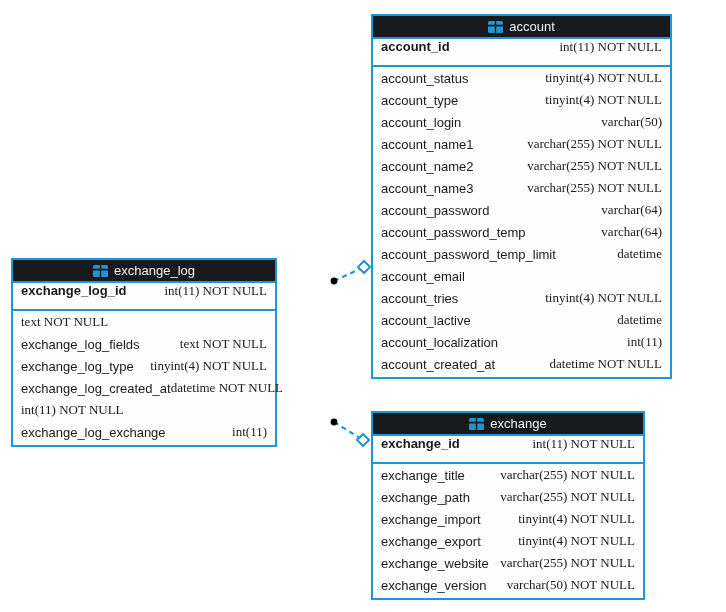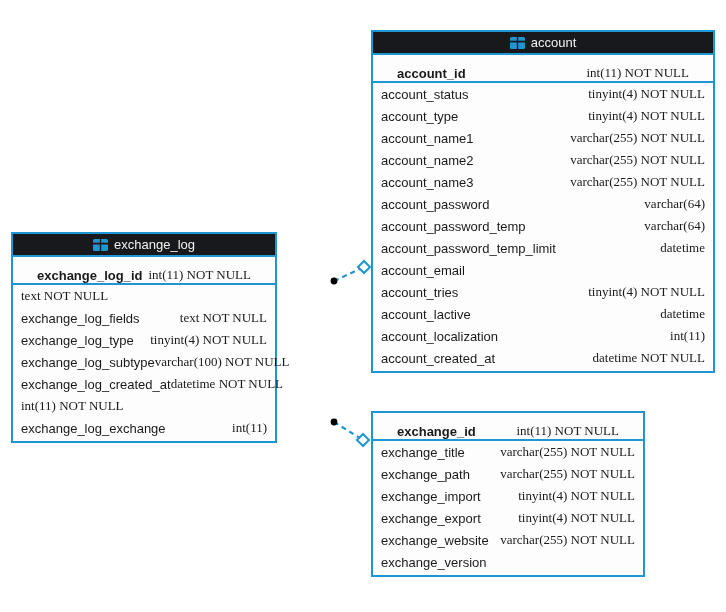--- a/index.html
+++ b/index.html
@@ -36,23 +36,23 @@
   .table-icon {
     display: inline-flex;
     line-height: 0;
   }
   .table-icon svg rect { fill: var(--accent); }
   .table-icon svg line { stroke: var(--header-bg); }
   .pk-row {
     height: 26px;
     border-bottom: 2px solid var(--accent);
     display: flex;
-    align-items: flex-end;
+    align-items: flex-start;
     justify-content: space-between;
-    padding: 0 24px;
+    padding: 0 8px;
     background: var(--row-bg);
   }
   .pk-row .cname { font-weight: bold; }
   .tbody { padding-bottom: 2px; border-radius: 6px; }
   .row {
     height: 22px;
     display: flex;
     align-items: center;
     justify-content: space-between;
     padding: 0 8px;
@@ -93,21 +93,21 @@
     <circle class="rel-dot" r="3.4" cx="334" cy="281" fill="#000000"></circle>
     <rect class="rel-diamond" width="8.5" height="8.5" x="359.75" y="262.75" transform="rotate(45 364 267)"></rect>
   </g>
   <g>
     <line class="rel-line" x1="334" y1="422" x2="363" y2="440"></line>
     <circle class="rel-dot" r="3.4" cx="334" cy="422" fill="#000000"></circle>
     <rect class="rel-diamond" width="8.5" height="8.5" x="358.75" y="435.75" transform="rotate(45 363 440)"></rect>
   </g>
 </svg>
 
-<div class="db-table" style="left: 11px; top: 232px; width: 266px;">
+<div class="db-table" style="left: 11px; top: 258px; width: 266px;">
   <div class="table-header">
     <span class="table-icon">
       <svg width="15" height="12" viewBox="0 0 15 12">
         <rect x="0" y="0" width="15" height="12" rx="1.5"></rect>
         <line x1="0" y1="4.6" x2="15" y2="4.6" stroke-width="1.8"></line>
         <line x1="7.5" y1="0" x2="7.5" y2="12" stroke-width="1.4"></line>
       </svg>
     </span>
     <span class="table-title">exchange_log</span>
   </div>
@@ -124,42 +124,38 @@
       <div class="row">
         <span class="cname">exchange_log_fields</span>
         <span class="ctype">text NOT NULL</span>
       </div>
 
       <div class="row">
         <span class="cname">exchange_log_type</span>
         <span class="ctype">tinyint(4) NOT NULL</span>
       </div>
 
-      <div class="row">
-        <span class="cname">exchange_log_subtype</span>
-        <span class="ctype">varchar(100) NOT NULL</span>
-      </div>
 
       <div class="row">
         <span class="cname">exchange_log_created_at</span>
         <span class="ctype">datetime NOT NULL</span>
       </div>
 
       <div class="row">
         <span class="ctype">int(11) NOT NULL</span>
       </div>
 
       <div class="row">
         <span class="cname">exchange_log_exchange</span>
         <span class="ctype">int(11)</span>
       </div>
     </div>
 </div>
 
-<div class="db-table" style="left: 371px; top: 14px; width: 344px; margin-top: 16px;">
+<div class="db-table" style="left: 371px; top: 14px; width: 301px;">
   <div class="table-header">
     <span class="table-icon">
       <svg width="15" height="12" viewBox="0 0 15 12">
         <rect x="0" y="0" width="15" height="12" rx="1.5"></rect>
         <line x1="0" y1="4.6" x2="15" y2="4.6" stroke-width="1.8"></line>
         <line x1="7.5" y1="0" x2="7.5" y2="12" stroke-width="1.4"></line>
       </svg>
     </span>
     <span class="table-title">account</span>
   </div>
@@ -172,20 +168,24 @@
       <div class="row">
         <span class="cname">account_status</span>
         <span class="ctype">tinyint(4) NOT NULL</span>
       </div>
 
       <div class="row">
         <span class="cname">account_type</span>
         <span class="ctype">tinyint(4) NOT NULL</span>
       </div>
 
+      <div class="row">
+        <span class="cname">account_login</span>
+        <span class="ctype">varchar(50)</span>
+      </div>
 
       <div class="row">
         <span class="cname">account_name1</span>
         <span class="ctype">varchar(255) NOT NULL</span>
       </div>
 
       <div class="row">
         <span class="cname">account_name2</span>
         <span class="ctype">varchar(255) NOT NULL</span>
       </div>
@@ -230,20 +230,30 @@
       </div>
 
       <div class="row">
         <span class="cname">account_created_at</span>
         <span class="ctype">datetime NOT NULL</span>
       </div>
     </div>
 </div>
 
 <div class="db-table" style="left: 371px; top: 411px; width: 274px;">
+  <div class="table-header">
+    <span class="table-icon">
+      <svg width="15" height="12" viewBox="0 0 15 12">
+        <rect x="0" y="0" width="15" height="12" rx="1.5"></rect>
+        <line x1="0" y1="4.6" x2="15" y2="4.6" stroke-width="1.8"></line>
+        <line x1="7.5" y1="0" x2="7.5" y2="12" stroke-width="1.4"></line>
+      </svg>
+    </span>
+    <span class="table-title">exchange</span>
+  </div>
   <div class="pk-row">
     <span class="cname">exchange_id</span>
     <span class="ctype">int(11) NOT NULL</span>
   </div>
   <div class="tbody">
 
       <div class="row">
         <span class="cname">exchange_title</span>
         <span class="ctype">varchar(255) NOT NULL</span>
       </div>
@@ -263,15 +273,16 @@
         <span class="ctype">tinyint(4) NOT NULL</span>
       </div>
 
       <div class="row">
         <span class="cname">exchange_website</span>
         <span class="ctype">varchar(255) NOT NULL</span>
       </div>
 
       <div class="row">
         <span class="cname">exchange_version</span>
+        <span class="ctype">varchar(50) NOT NULL</span>
       </div>
     </div>
 </div>
 
 </body></html>

